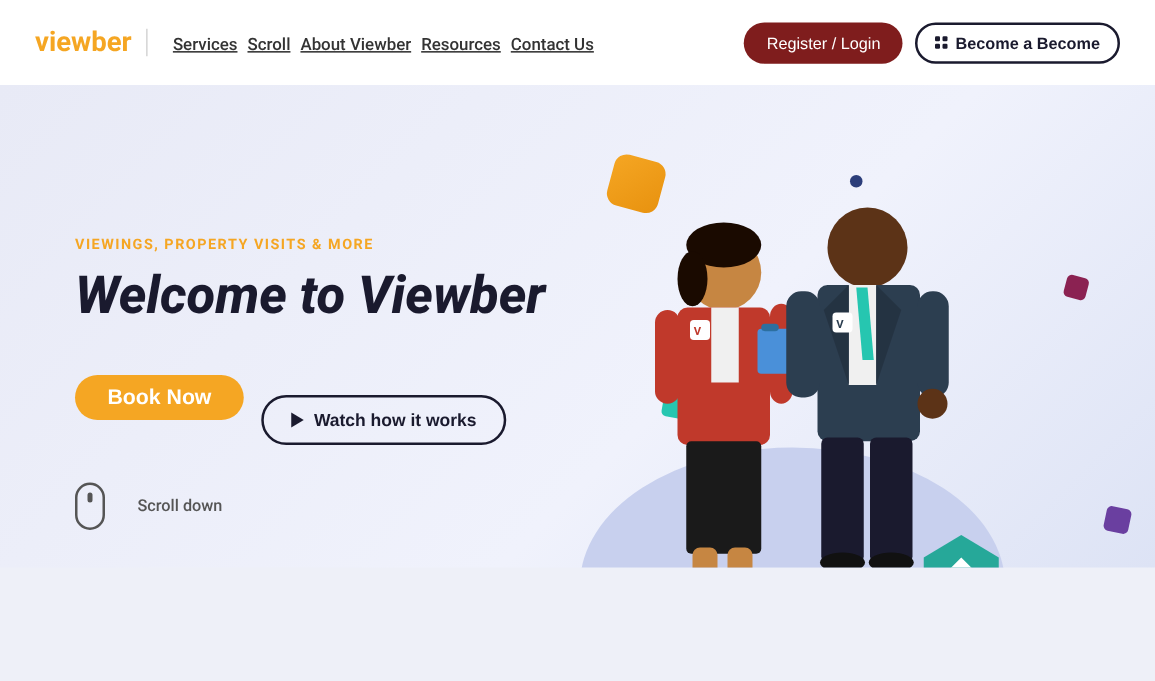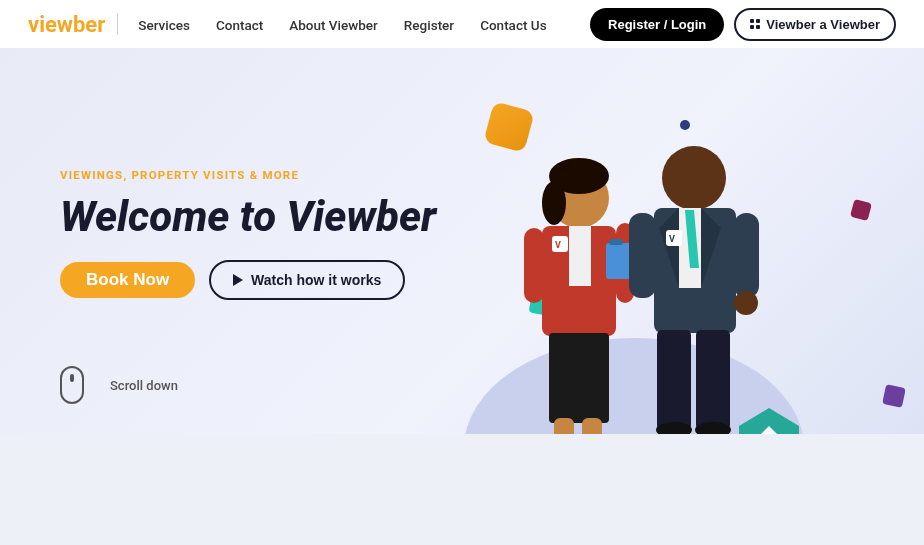--- a/index.html
+++ b/index.html
@@ -10,21 +10,21 @@
       height: 545px;
       overflow: hidden;
       position: relative;
     }
 
     
     nav {
       display: flex;
       align-items: center;
       padding: 0 28px;
-      height: 48px;
+      height: 68px;
       background: #fff;
       position: relative;
       z-index: 10;
     }
     .nav-logo {
       display: flex;
       align-items: center;
       gap: 8px;
       font-size: 22px;
       font-weight: 700;
@@ -33,43 +33,44 @@
     }
     .nav-logo span { color: #f5a623; }
     .nav-divider {
       width: 1px;
       height: 22px;
       background: #ccc;
       margin-right: 20px;
     }
     .nav-links {
       display: flex;
-      gap: 26px;
+      gap: 8px;
       list-style: none;
       flex: 1;
+      text-decoration: underline;
     }
     .nav-links li a {
       text-decoration: none;
       color: #333;
       font-size: 13.5px;
       font-weight: 500;
     }
     .nav-actions {
       display: flex;
       gap: 10px;
       align-items: center;
     }
     .btn-register {
-      background: #000000;
+      background: #7f1d1d;
       color: #fff;
       border: none;
       padding: 9px 18px;
       border-radius: 25px;
       font-size: 13px;
-      font-weight: 700;
+      font-weight: 400;
       cursor: pointer;
     }
     .btn-become {
       background: #fff;
       color: #1a1a2e;
       border: 2px solid #1a1a2e;
       padding: 7px 14px;
       border-radius: 25px;
       font-size: 13px;
       font-weight: 600;
@@ -199,20 +200,21 @@
       color: #1a1a2e;
       border: 2px solid #1a1a2e;
       padding: 10px 22px;
       border-radius: 25px;
       font-size: 14px;
       font-weight: 600;
       cursor: pointer;
       display: flex;
       align-items: center;
       gap: 8px;
+      margin-top: 36px;
     }
     .play-icon {
       width: 0;
       height: 0;
       border-top: 6px solid transparent;
       border-bottom: 6px solid transparent;
       border-left: 10px solid #1a1a2e;
       display: inline-block;
     }
 
@@ -267,42 +269,42 @@
 <nav>
   <div class="nav-logo">
     <span>viewber</span>
   </div>
   <div class="nav-divider"></div>
   <ul class="nav-links">
     <li>
       <a href="#">Services</a>
     </li>
     <li>
-      <a href="#">Contact</a>
+      <a href="#">Scroll</a>
     </li>
     <li>
       <a href="#">About Viewber</a>
     </li>
     <li>
-      <a href="#">Register</a>
+      <a href="#">Resources</a>
     </li>
     <li>
       <a href="#">Contact Us</a>
     </li>
   </ul>
   <div class="nav-actions">
     <button class="btn-register">Register / Login</button>
     <button class="btn-become">
       <span class="btn-become-dots">
         <span></span>
           <span></span>
           <span></span>
           <span></span>
       </span>
-      <span>Viewber a Viewber</span>
+      <span>Become a Become</span>
     </button>
   </div>
 </nav>
 
 <div class="hero">
 
   <div class="shape shape-orange"></div>
   <div class="shape shape-teal-small"></div>
   <div class="shape shape-blue-small"></div>
   <div class="shape shape-navy-dot"></div>

